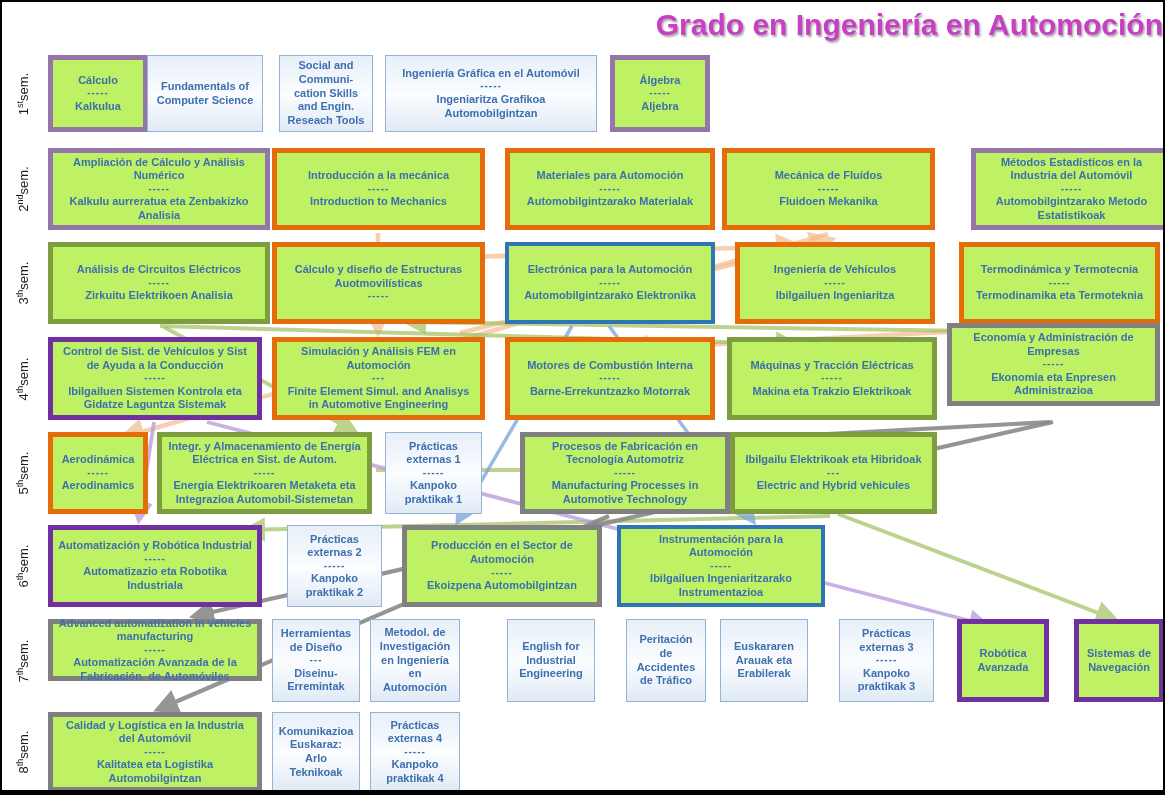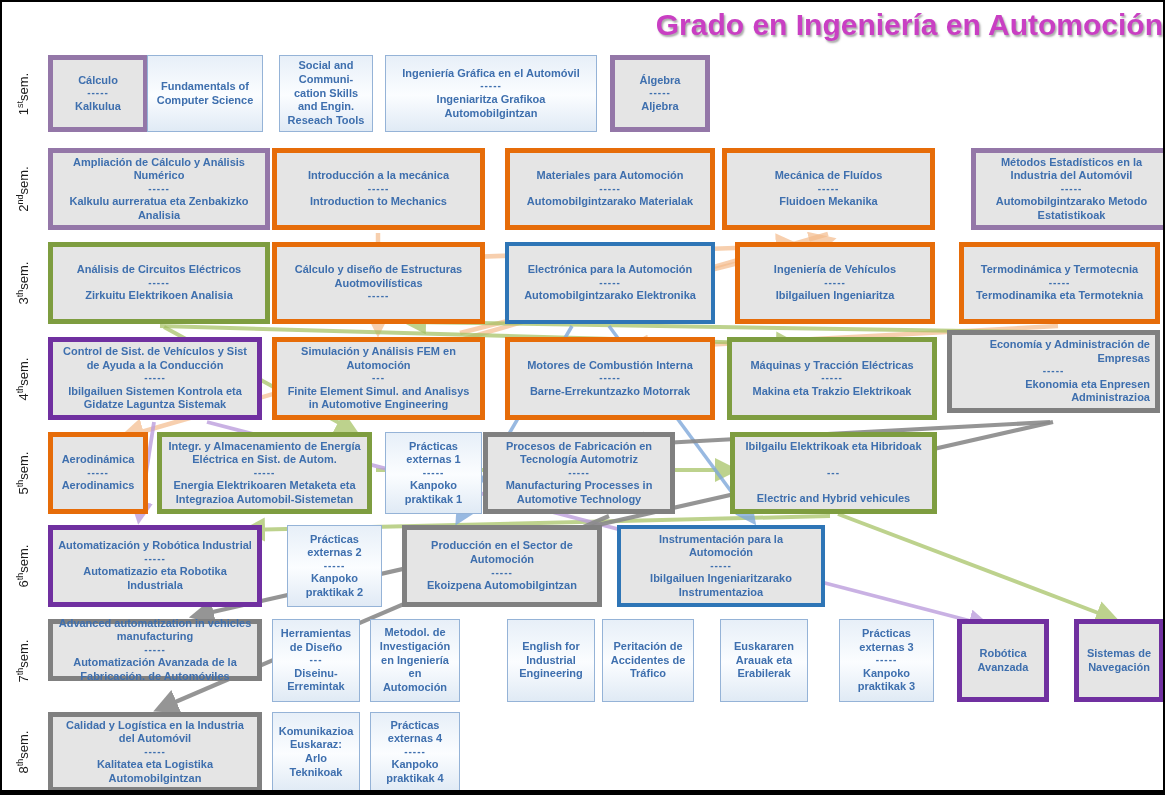--- a/index.html
+++ b/index.html
@@ -4,21 +4,21 @@
 <style>
   html,body{margin:0;padding:0;background:#fff;font-family:"Liberation Sans",sans-serif;}
   #page{position:relative;width:1165px;height:795px;background:#fff;box-sizing:border-box;
         border:2px solid #000;border-bottom:5px solid #000;overflow:hidden;}
   #title{position:absolute;top:6px;left:0;width:100%;text-align:right;
          font-size:30px;font-weight:bold;letter-spacing:0px;
          text-shadow:1.5px 1.5px 2px rgba(100,100,100,.55);}
   .sem-label{position:absolute;left:21px;transform:translate(-50%,-50%) rotate(-90deg);
          white-space:nowrap;font-size:13px;color:#1c1c1c;}
   .sem-label sup{font-size:9px;}
-  .course{position:absolute;box-sizing:border-box;background:#e5e5e5;
+  .course{position:absolute;box-sizing:border-box;background:#bef264;
           display:flex;flex-direction:column;justify-content:center;align-items:center;
           text-align:center;font-weight:bold;font-size:11px;line-height:1.24;
           padding:2px 5px;}
   .thick{border-style:solid;border-width:5px;}
   .blue-box{border-style:solid;border-width:4px;}
   .elective{border:1px solid #95B3D7;
             background:linear-gradient(180deg,#E7EFF8 0%,#FBFDFF 52%,#E0EAF5 100%);}
   .course .sep{font-size:10px;letter-spacing:1px;}
   #arrows{position:absolute;left:0;top:0;pointer-events:none;}
 </style>
@@ -152,47 +152,47 @@
       <div class="course thick" style="border-color: rgb(230, 108, 9); left: 503px; top: 335px; width: 210px; height: 83px; color: rgb(62, 111, 174);">
         <div class="line">Motores de Combustión Interna</div>
         <div class="sep">-----</div>
         <div class="line">Barne-Errekuntzazko Motorrak</div>
       </div>
       <div class="course thick" style="border-color: rgb(126, 157, 64); left: 725px; top: 335px; width: 210px; height: 83px; color: rgb(62, 111, 174);">
         <div class="line">Máquinas y Tracción Eléctricas</div>
         <div class="sep">-----</div>
         <div class="line">Makina eta Trakzio Elektrikoak</div>
       </div>
-      <div class="course thick" style="border-color: rgb(128, 128, 128); left: 945px; top: 328px; width: 213px; height: 83px; color: rgb(62, 111, 174); text-align: right;">
+      <div class="course thick" style="border-color: rgb(128, 128, 128); left: 945px; top: 321px; width: 213px; height: 83px; color: rgb(62, 111, 174);">
         <div class="line">Economía y Administración de Empresas</div>
         <div class="sep">-----</div>
         <div class="line">Ekonomia eta Enpresen Administrazioa</div>
       </div>
       <div class="sem-label" style="top: 471px;"><span>5</span><sup>th</sup><span>sem.</span></div>
       <div class="course thick" style="border-color: rgb(230, 108, 9); left: 46px; top: 430px; width: 100px; height: 82px; color: rgb(62, 111, 174);">
         <div class="line">Aerodinámica</div>
         <div class="sep">-----</div>
         <div class="line">Aerodinamics</div>
       </div>
       <div class="course thick" style="border-color: rgb(126, 157, 64); left: 155px; top: 430px; width: 215px; height: 82px; color: rgb(62, 111, 174);">
         <div class="line">Integr. y Almacenamiento de Energía Eléctrica en Sist. de Autom.</div>
         <div class="sep">-----</div>
         <div class="line">Energia Elektrikoaren Metaketa eta Integrazioa Automobil-Sistemetan</div>
       </div>
       <div class="course elective" style="left: 383px; top: 430px; width: 97px; height: 82px; color: rgb(62, 111, 174);">
         <div class="line">Prácticas externas 1</div>
         <div class="sep">-----</div>
         <div class="line">Kanpoko praktikak 1</div>
       </div>
-      <div class="course thick" style="border-color: rgb(128, 128, 128); left: 481px; top: 430px; width: 192px; height: 82px; color: rgb(62, 111, 174);">
+      <div class="course thick" style="border-color: rgb(128, 128, 128); left: 518px; top: 430px; width: 210px; height: 82px; color: rgb(62, 111, 174);">
         <div class="line">Procesos de Fabricación en Tecnología Automotriz</div>
         <div class="sep">-----</div>
         <div class="line">Manufacturing Processes in Automotive Technology</div>
       </div>
-      <div class="course thick" style="border-color: rgb(126, 157, 64); left: 728px; top: 430px; width: 207px; height: 82px; color: rgb(62, 111, 174); gap: 13px;">
+      <div class="course thick" style="border-color: rgb(126, 157, 64); left: 728px; top: 430px; width: 207px; height: 82px; color: rgb(62, 111, 174);">
         <div class="line">Ibilgailu Elektrikoak eta Hibridoak</div>
         <div class="sep">---</div>
         <div class="line">Electric and Hybrid vehicules</div>
       </div>
       <div class="sem-label" style="top: 564px;"><span>6</span><sup>th</sup><span>sem.</span></div>
       <div class="course thick" style="border-color: rgb(112, 48, 160); left: 46px; top: 523px; width: 214px; height: 82px; color: rgb(62, 111, 174);">
         <div class="line">Automatización y Robótica Industrial</div>
         <div class="sep">-----</div>
         <div class="line">Automatizazio eta Robotika Industriala</div>
       </div>
@@ -221,21 +221,21 @@
         <div class="line">Herramientas de Diseño</div>
         <div class="sep">---</div>
         <div class="line">Diseinu-Erremintak</div>
       </div>
       <div class="course elective" style="left: 368px; top: 617px; width: 90px; height: 83px; color: rgb(62, 111, 174);">
         <div class="line">Metodol. de Investigación en Ingeniería en Automoción</div>
       </div>
       <div class="course elective" style="left: 505px; top: 617px; width: 88px; height: 83px; color: rgb(62, 111, 174);">
         <div class="line">English for Industrial Engineering</div>
       </div>
-      <div class="course elective" style="left: 600px; top: 617px; width: 92px; height: 83px; color: rgb(62, 111, 174); align-items: center;">
+      <div class="course elective" style="left: 624px; top: 617px; width: 80px; height: 83px; color: rgb(62, 111, 174); align-items: center;">
         <div class="line">Peritación de Accidentes de Tráfico</div>
       </div>
       <div class="course elective" style="left: 718px; top: 617px; width: 88px; height: 83px; color: rgb(62, 111, 174);">
         <div class="line">Euskararen Arauak eta Erabilerak</div>
       </div>
       <div class="course elective" style="left: 837px; top: 617px; width: 95px; height: 83px; color: rgb(62, 111, 174);">
         <div class="line">Prácticas externas 3</div>
         <div class="sep">-----</div>
         <div class="line">Kanpoko praktikak 3</div>
       </div>

